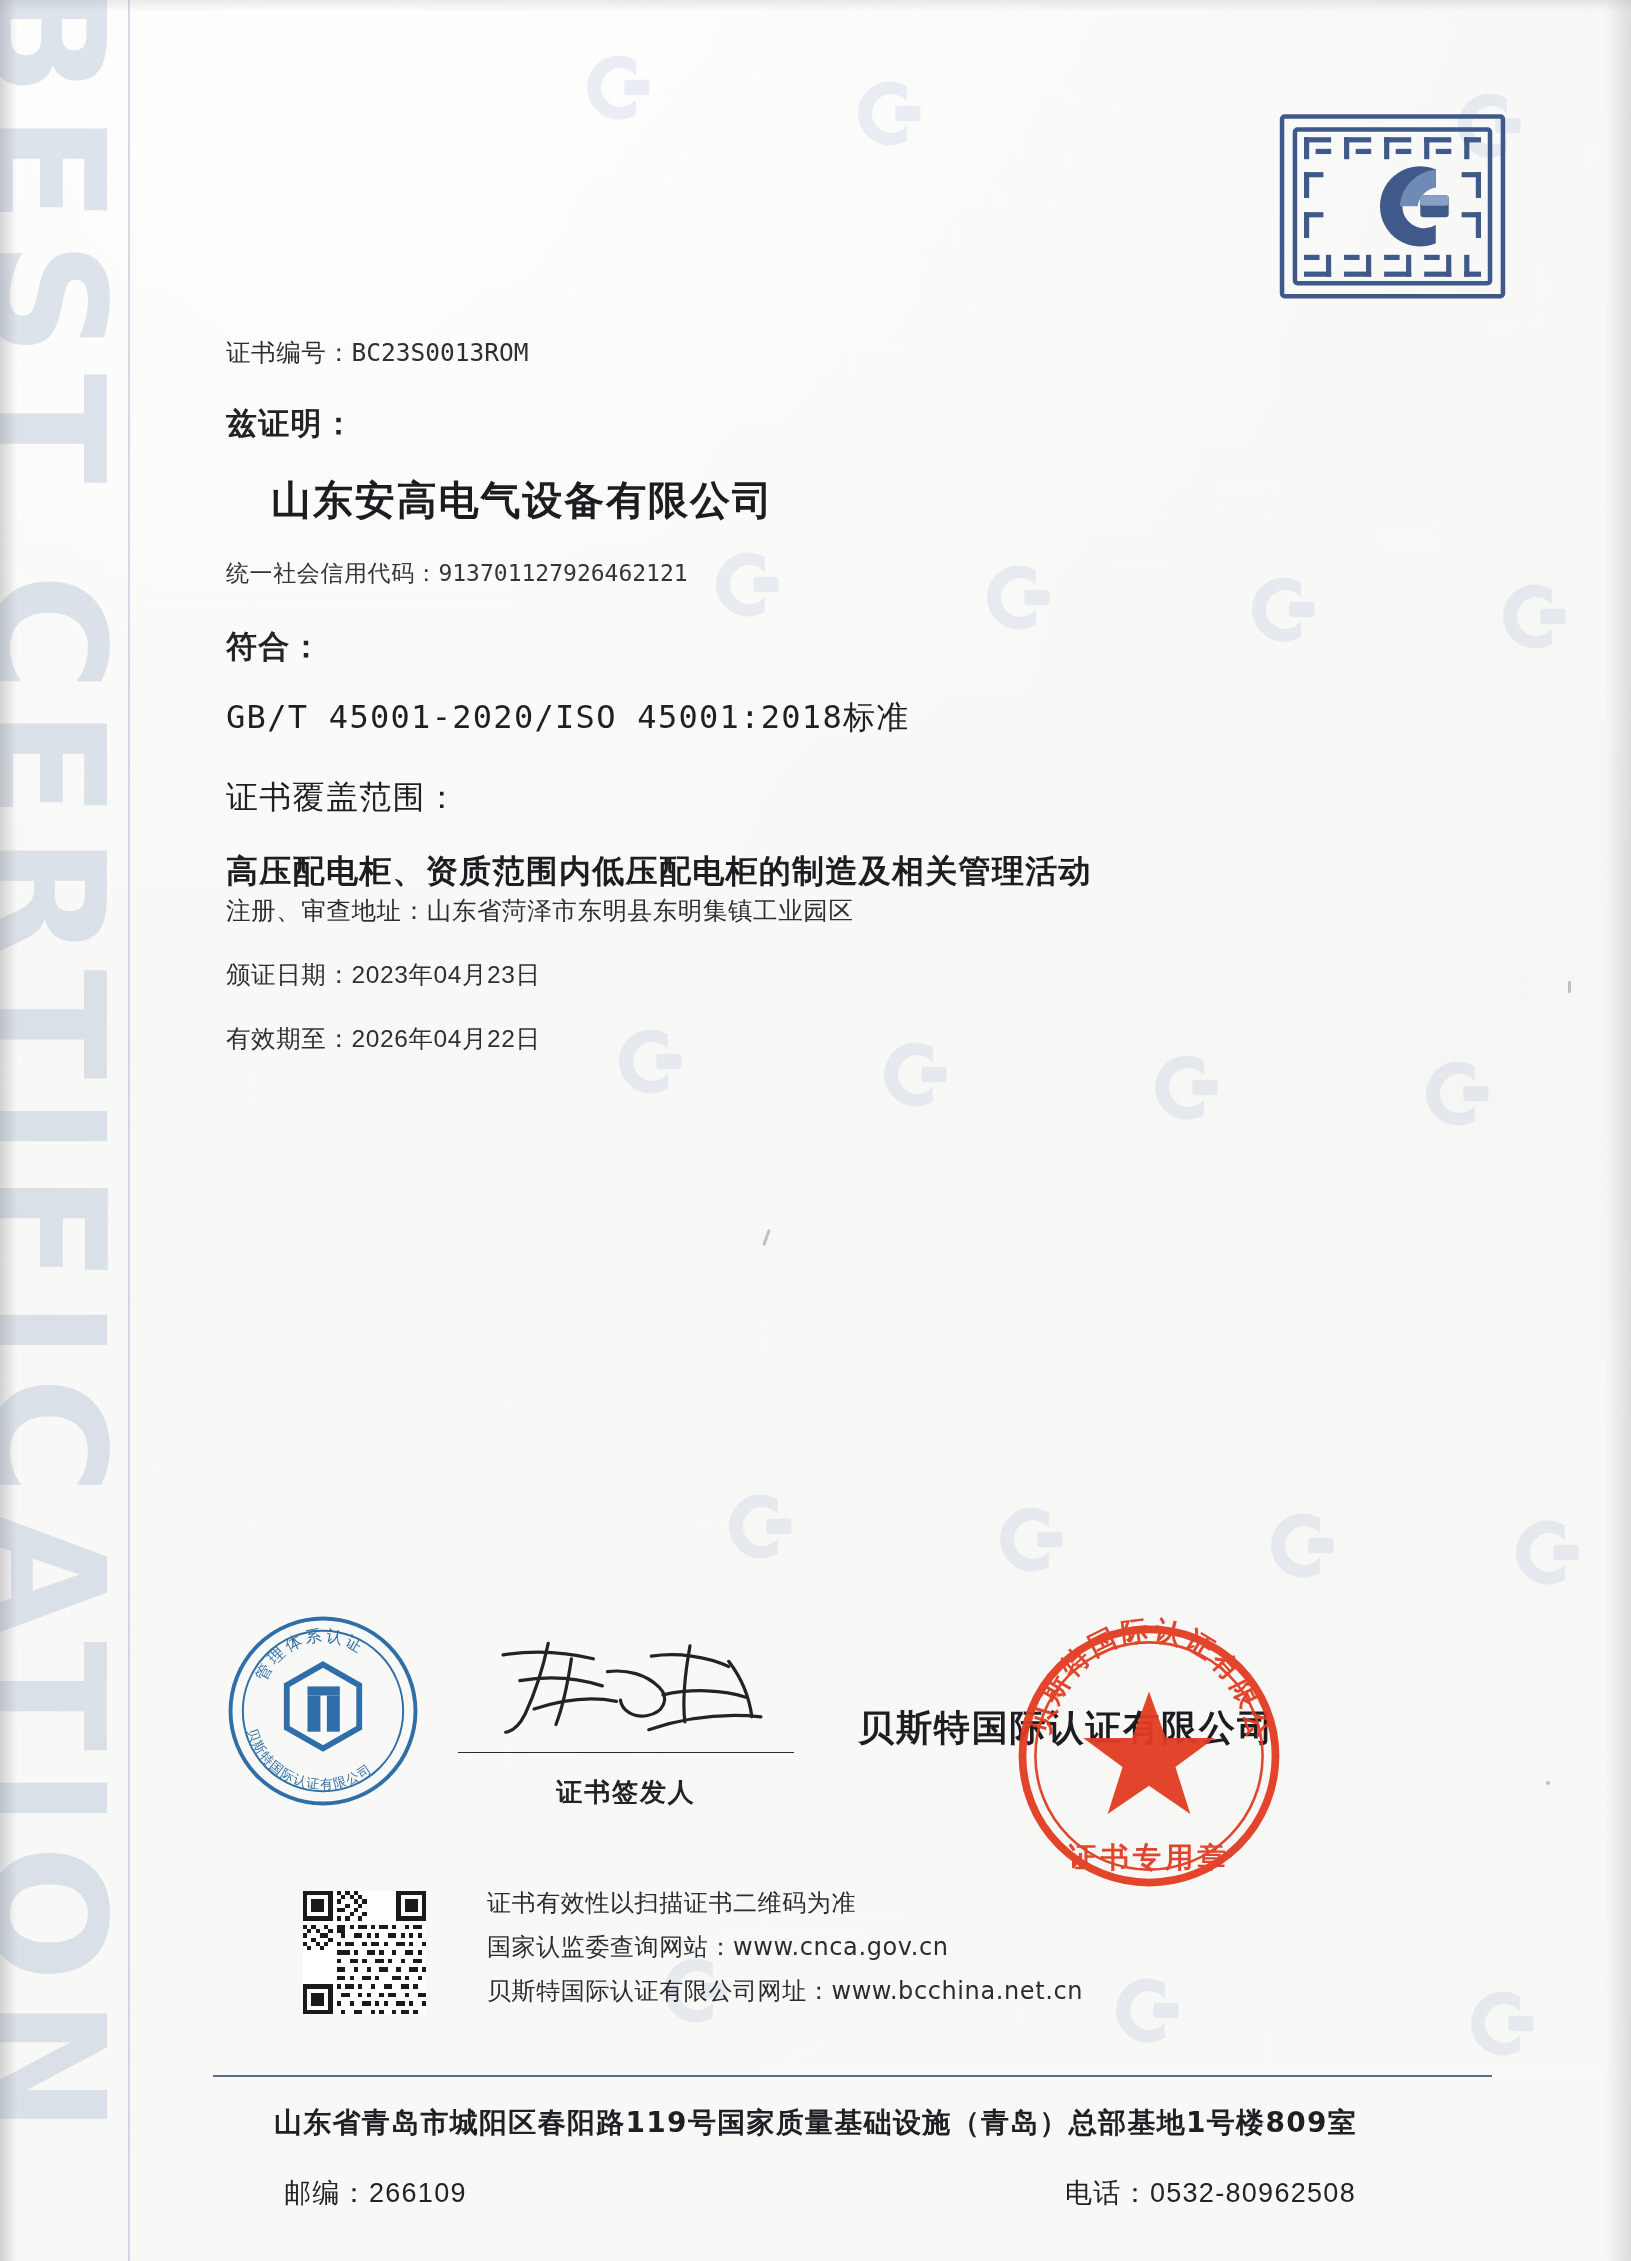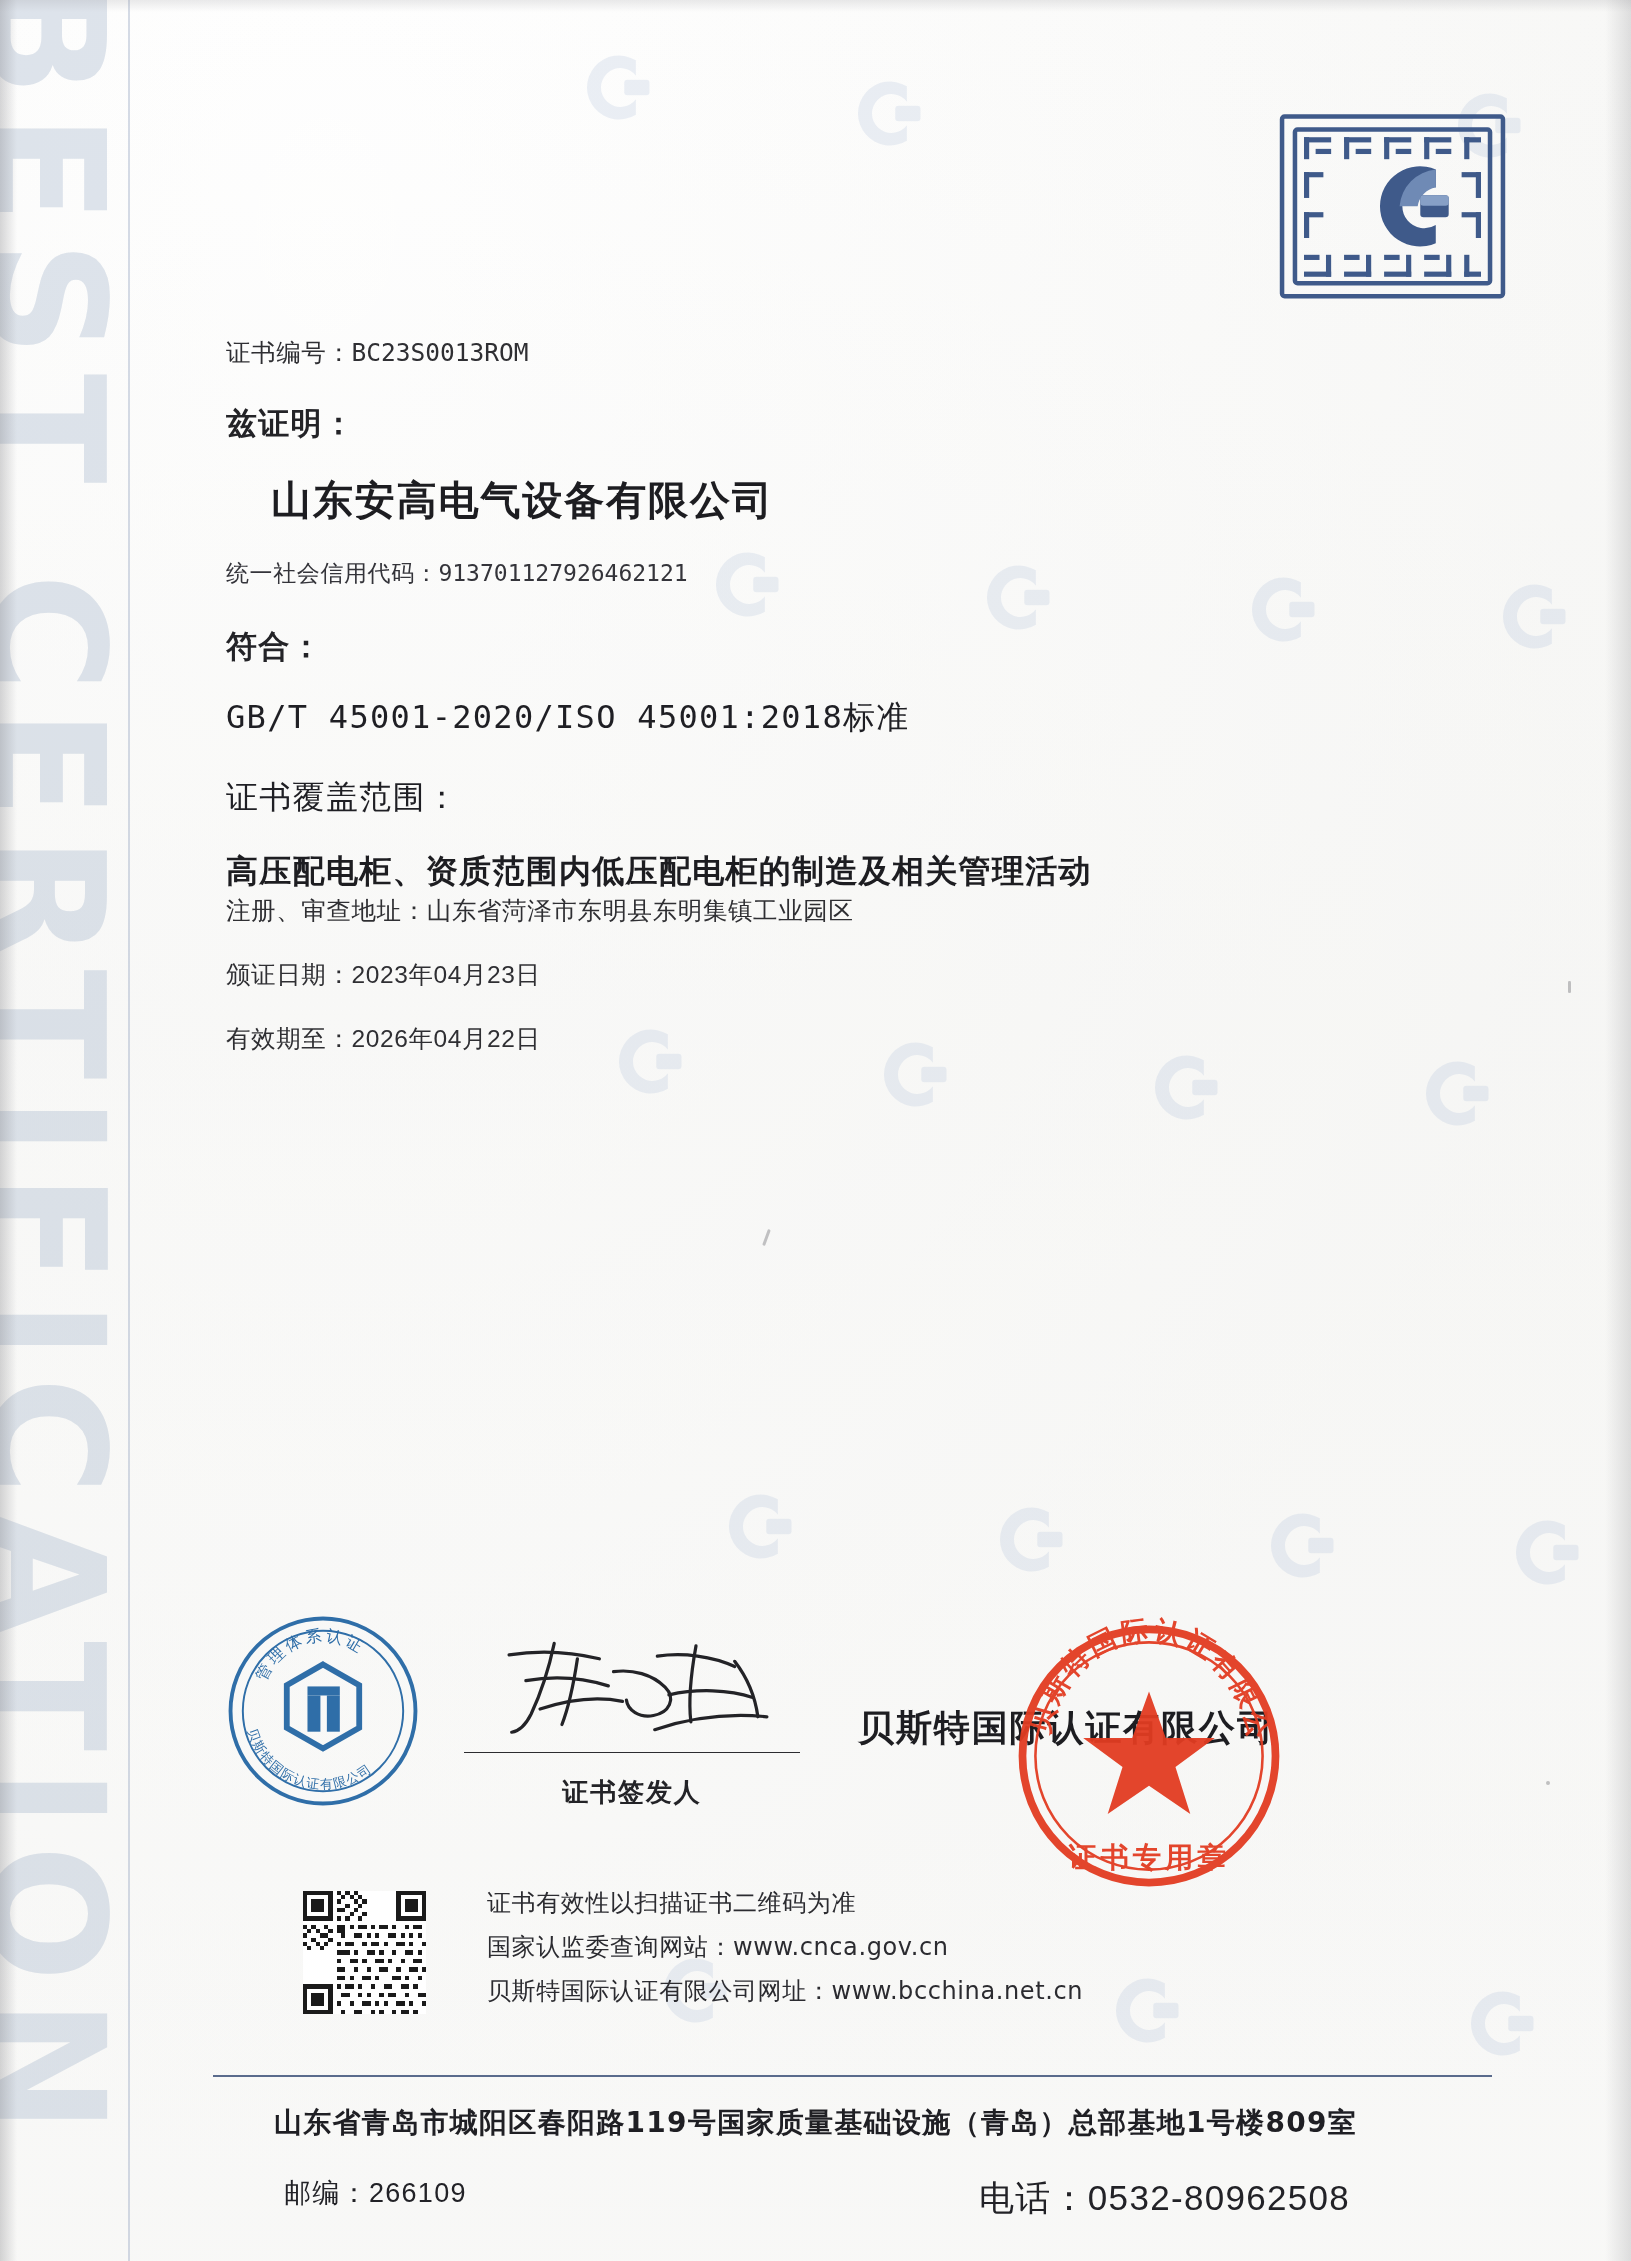--- a/index.html
+++ b/index.html
@@ -185,21 +185,21 @@
     position: absolute;
     left: 13px;
     top: 6.5px;
     width: 194px;
     height: 194px;
   }
   .ms-seal svg { width: 100%; height: 100%; display: block; }
 
   .sig-wrap {
     position: absolute;
-    left: 251px;
+    left: 245px;
     top: 26px;
     width: 348px;
   }
   .sig-mark {
     height: 116px;
     position: relative;
   }
   .sig-mark svg { position: absolute; left: 0; top: 0; width: 348px; height: 116px; }
   .sig-line {
     border-top: 1.9px solid #2c2c30;
@@ -281,23 +281,23 @@
   .footer-zip {
     position: absolute;
     left: 284px;
     top: 2175px;
     font-size: 27px;
     color: #222227;
     letter-spacing: 1.3px;
   }
   .footer-tel {
     position: absolute;
-    right: 281px;
+    right: 275px;
     top: 2175px;
-    font-size: 35px;
+    font-size: 27px;
     color: #222227;
     letter-spacing: 1.3px;
   }
   .speck {
     position: absolute;
     background: rgba(90,90,95,0.35);
     border-radius: 50%;
     pointer-events: none;
   }
 </style>

